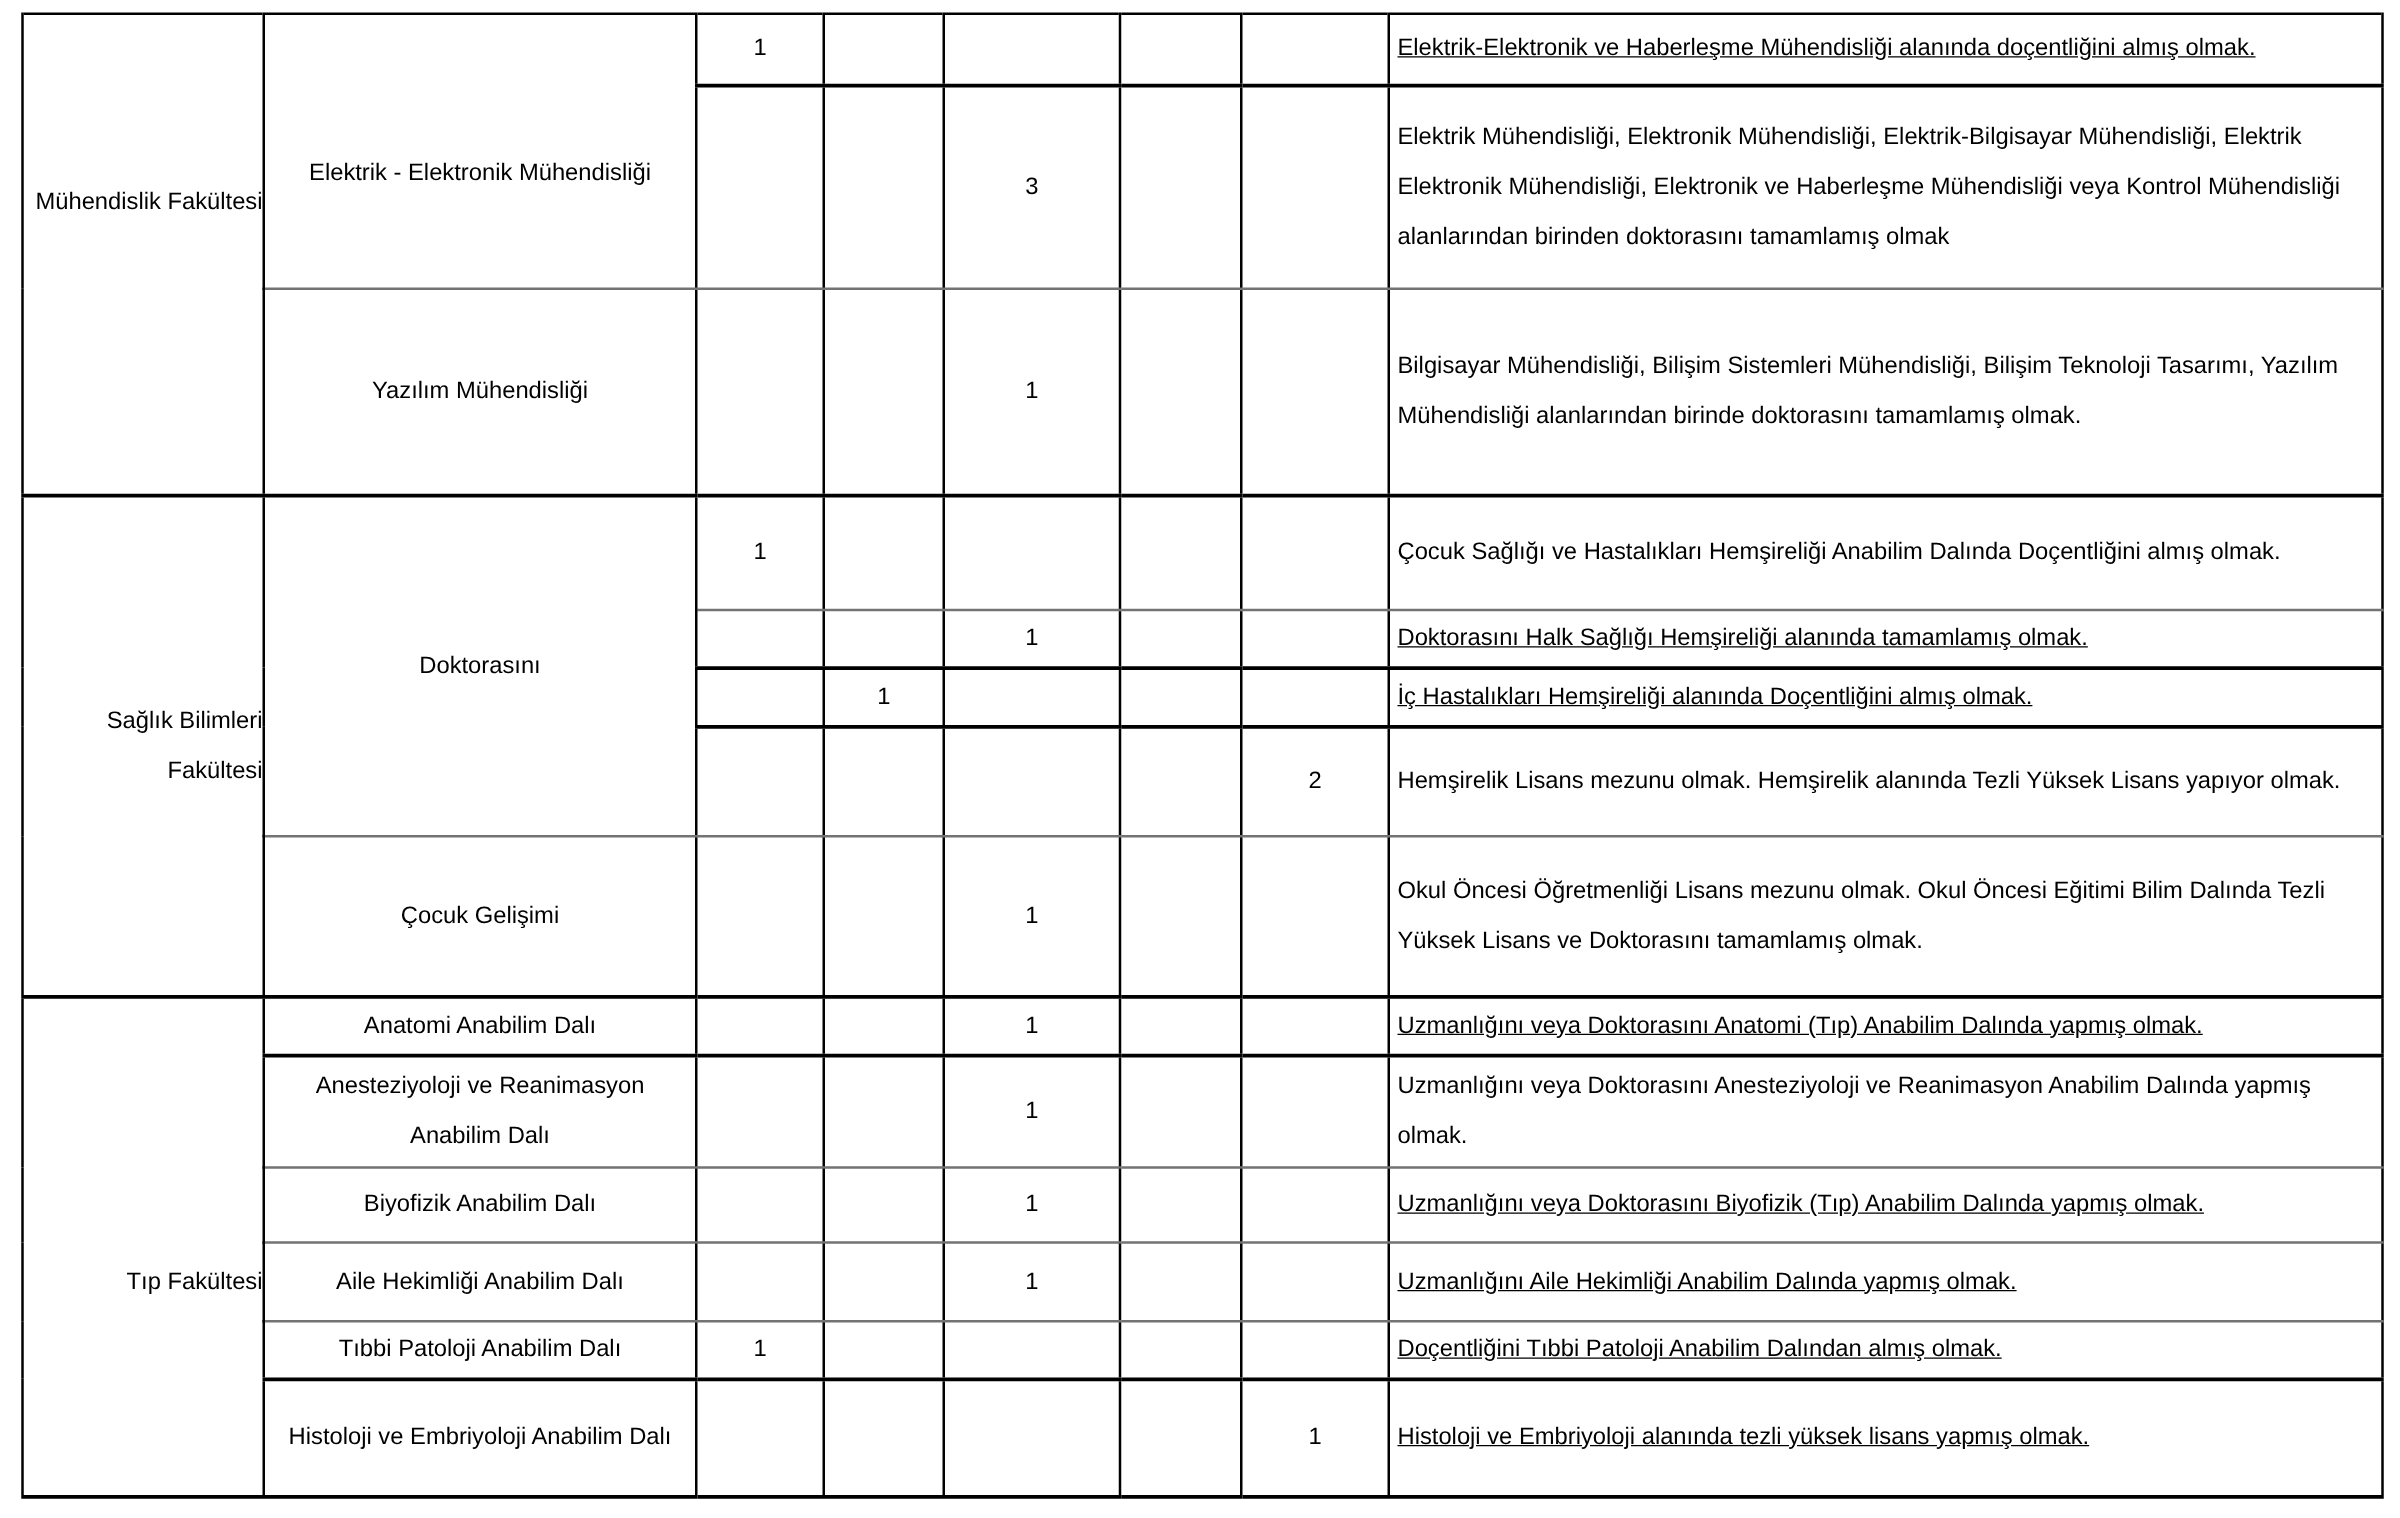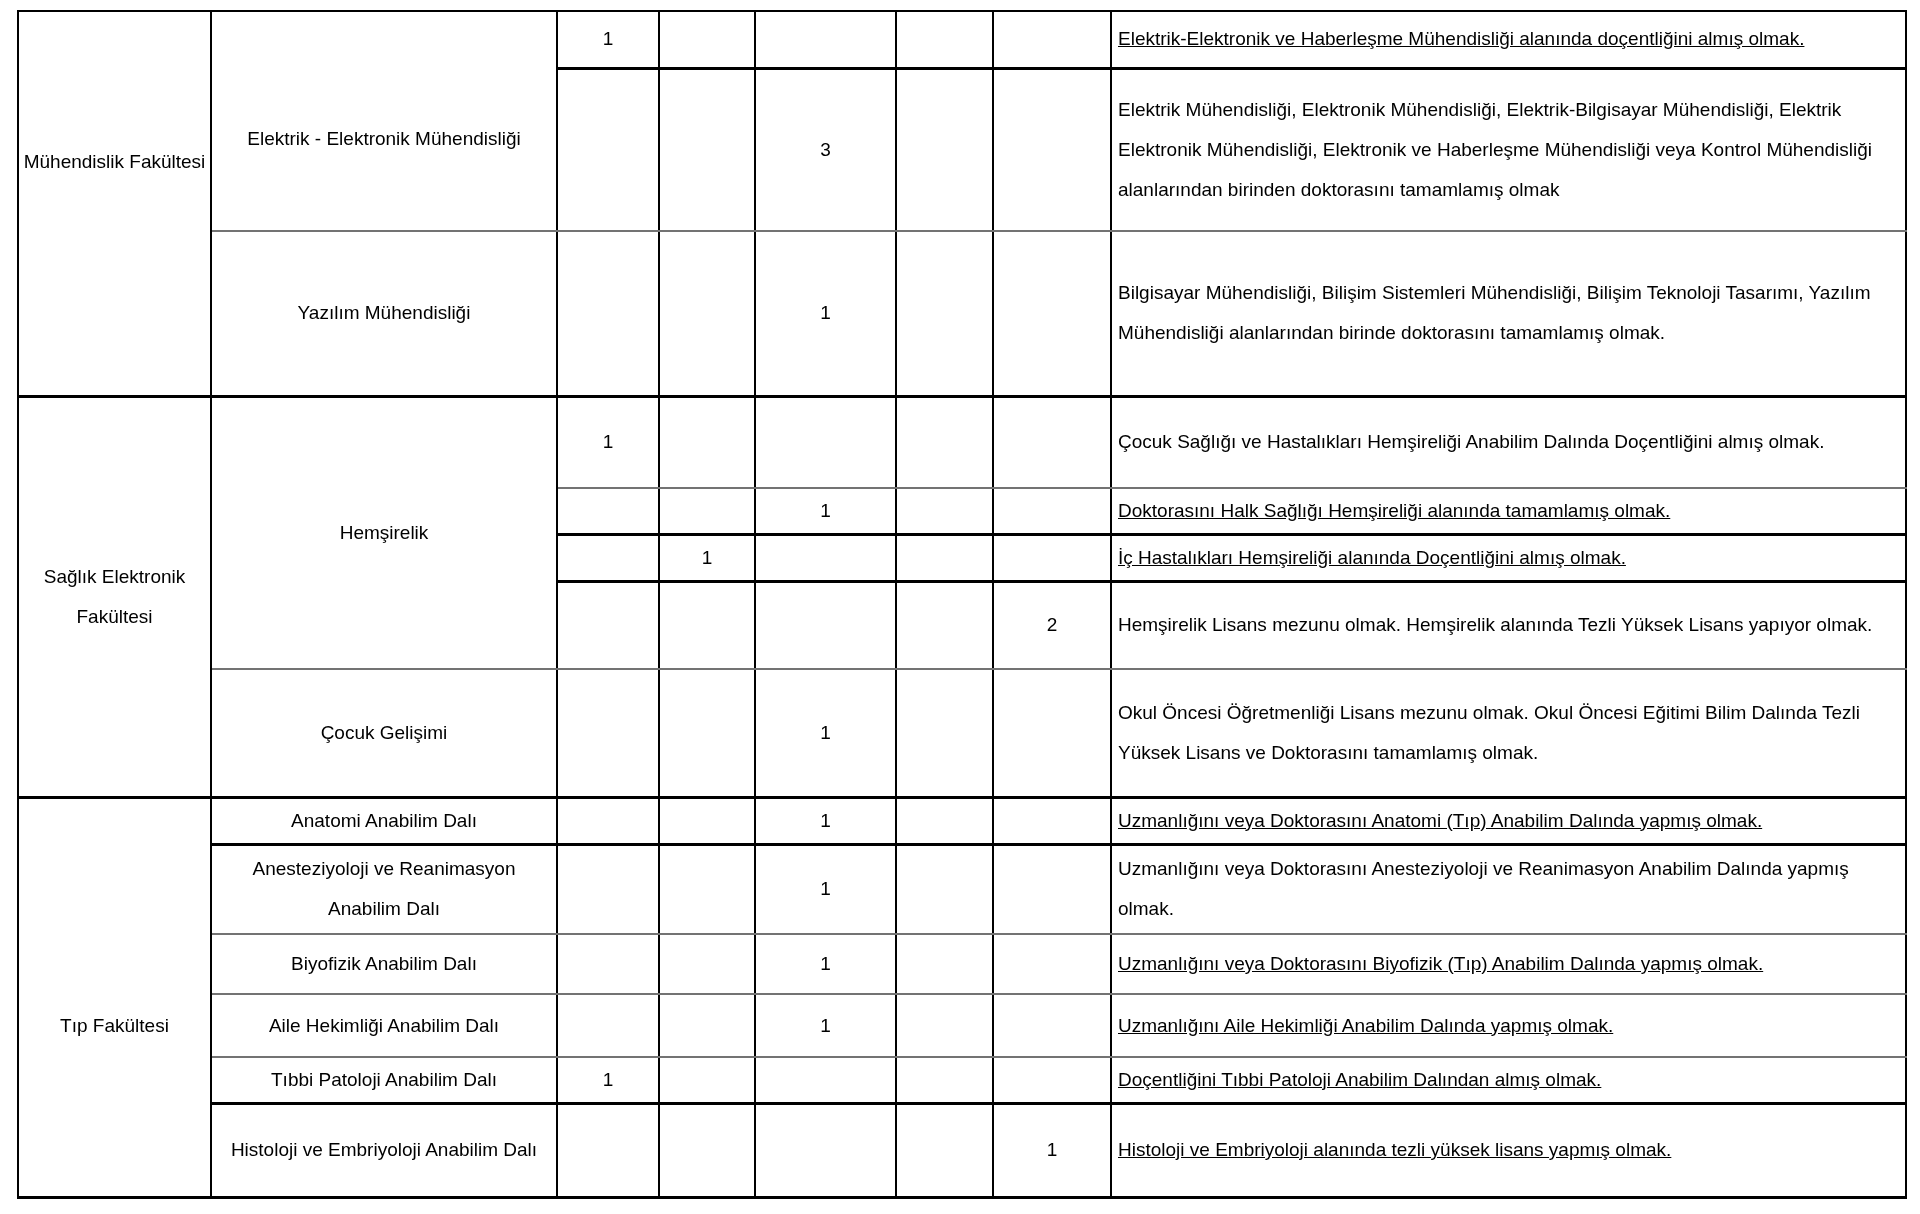--- a/index.html
+++ b/index.html
@@ -24,21 +24,21 @@
     vertical-align: middle;
     font-size: 19px;
     line-height: 40px;
     border-left: 2px solid #000;
     border-right: 2px solid #000;
     overflow: hidden;
   }
   
   table.pos-table { border-top: 2px solid #000; border-left: 2px solid #000; border-right: 2px solid #000; }
 
-  td.fc { text-align: center; line-height: 42px; }
+  td.fc { text-align: right; line-height: 42px; }
   td.dc { text-align: center; line-height: 42px; padding: 0 4px; }
   td.nc { text-align: center; font-size: 20px; }
   td.nc1 { border-left: 3px solid #000; }
   td.rc {
     text-align: left;
     font-size: 18.5px;
     padding-left: 6px;
     padding-right: 22px;
   }
   td.rc.single { white-space: nowrap; text-decoration: underline; }
@@ -88,22 +88,22 @@
         <tr style="height: 165px;">
           <td class="dc bb3" rowspan="1">Yazılım Mühendisliği</td>
           <td class="nc bb3 nc1"></td>
           <td class="nc bb3"></td>
           <td class="nc bb3">1</td>
           <td class="nc bb3"></td>
           <td class="nc bb3"></td>
           <td class="rc bb3">Bilgisayar Mühendisliği, Bilişim Sistemleri Mühendisliği, Bilişim Teknoloji Tasarımı, Yazılım Mühendisliği alanlarından birinde doktorasını tamamlamış olmak.</td>
         </tr>
         <tr style="height: 92px;">
-          <td class="fc bb3" rowspan="5">Sağlık Elektronik Fakültesi</td>
-          <td class="dc bb2" rowspan="4">Hemşirelik</td>
+          <td class="fc bb3" rowspan="5">Sağlık Bilimleri Fakültesi</td>
+          <td class="dc bb2" rowspan="4">Doktorasını</td>
           <td class="nc bb2 nc1">1</td>
           <td class="nc bb2"></td>
           <td class="nc bb2"></td>
           <td class="nc bb2"></td>
           <td class="nc bb2"></td>
           <td class="rc bb2">Çocuk Sağlığı ve Hastalıkları Hemşireliği Anabilim Dalında Doçentliğini almış olmak.</td>
         </tr>
         <tr style="height: 46px;">
           <td class="nc bb3 nc1"></td>
           <td class="nc bb3"></td>

